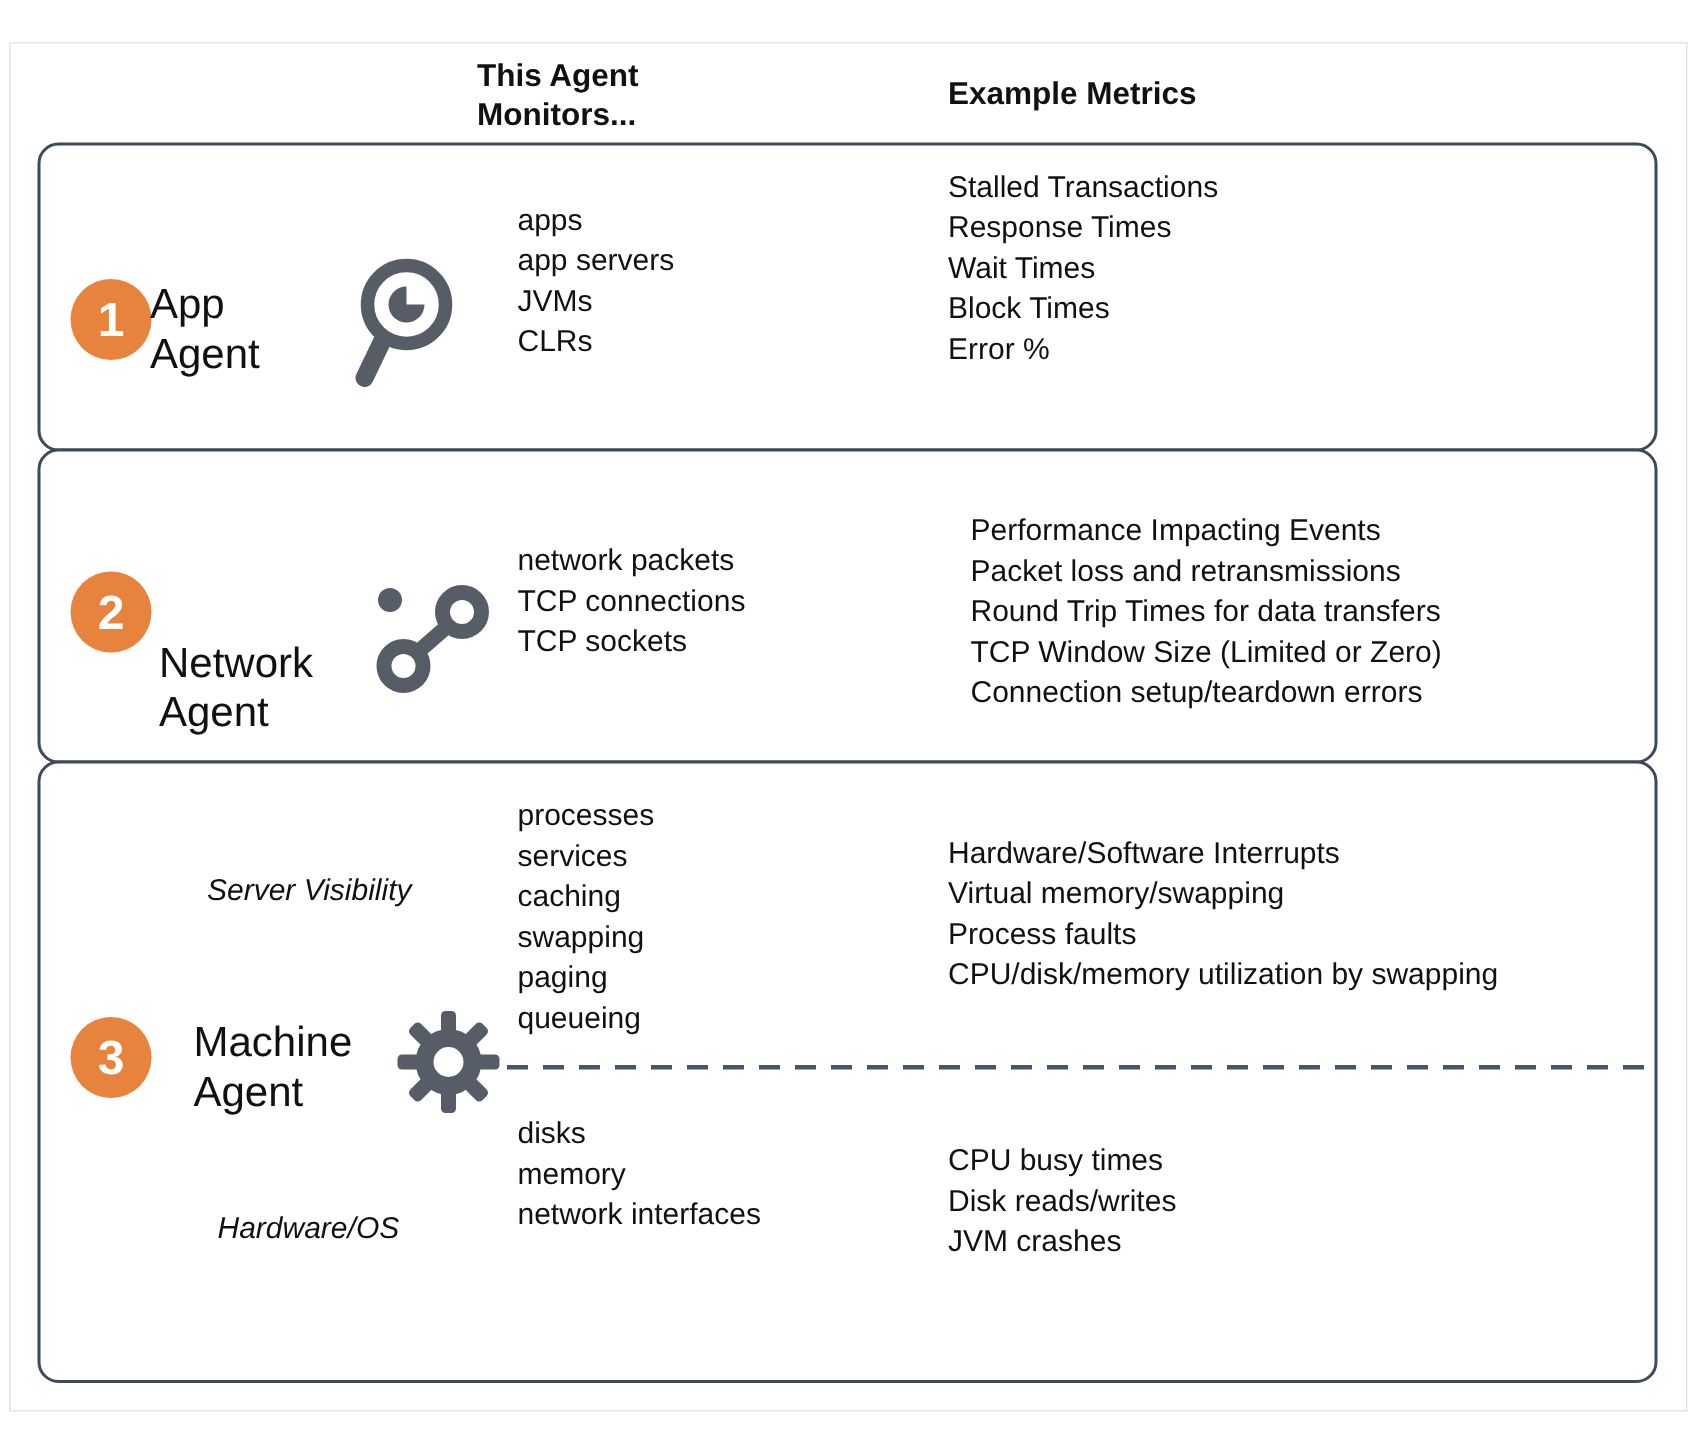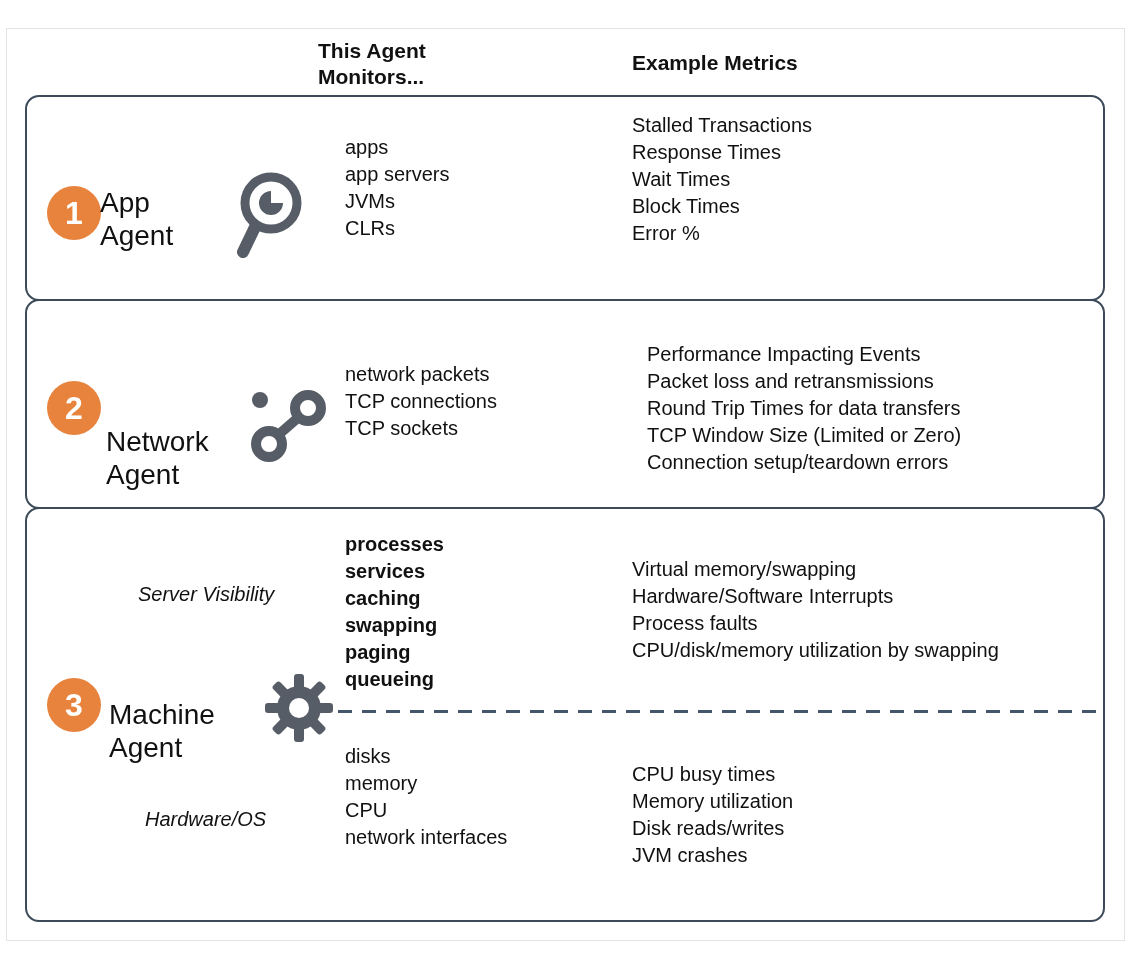--- a/index.html
+++ b/index.html
@@ -107,62 +107,60 @@
 </div>
 <div class="abs list" style="left:632px;top:341px;margin-left:15px;">
   <div>Performance Impacting Events</div>
   <div>Packet loss and retransmissions</div>
   <div>Round Trip Times for data transfers</div>
   <div>TCP Window Size (Limited or Zero)</div>
   <div>Connection setup/teardown errors</div>
 </div>
 
 <div class="abs num-badge" style="left:47px;top:678px;">3</div>
-<div class="abs agent-name" style="left:109px;top:678px;width:130px;margin-top:20px;">Machine
+<div class="abs agent-name" style="left:129px;top:678px;width:130px;">Machine
 Agent</div>
 <div class="abs icon" style="left:262px;top:670px;">
   <svg width="74" height="76" viewBox="0 0 74 76">
     <g fill="currentColor">
       <circle cx="37" cy="38" r="22"></circle>
       <rect x="32" y="4" width="10" height="15" rx="3"></rect>
       <rect x="32" y="4" width="10" height="15" rx="3" transform="rotate(45 37 38)"></rect>
       <rect x="32" y="4" width="10" height="15" rx="3" transform="rotate(90 37 38)"></rect>
       <rect x="32" y="4" width="10" height="15" rx="3" transform="rotate(135 37 38)"></rect>
       <rect x="32" y="4" width="10" height="15" rx="3" transform="rotate(180 37 38)"></rect>
       <rect x="32" y="4" width="10" height="15" rx="3" transform="rotate(225 37 38)"></rect>
       <rect x="32" y="4" width="10" height="15" rx="3" transform="rotate(270 37 38)"></rect>
       <rect x="32" y="4" width="10" height="15" rx="3" transform="rotate(315 37 38)"></rect>
     </g>
     <circle cx="37" cy="38" r="10" fill="#ffffff"></circle>
   </svg>
 </div>
 
 <div class="abs section-label" style="left:138px;top:583px;">Server Visibility</div>
-<div class="abs list" style="left:345px;top:531px;font-weight:bold;">
+<div class="abs list" style="left:345px;top:531px;">
   <div>processes</div>
   <div>services</div>
   <div>caching</div>
   <div>swapping</div>
   <div>paging</div>
   <div>queueing</div>
 </div>
 <div class="abs list" style="left:632px;top:556px;">
+  <div>Hardware/Software Interrupts</div>
   <div>Virtual memory/swapping</div>
-  <div>Hardware/Software Interrupts</div>
   <div>Process faults</div>
   <div>CPU/disk/memory utilization by swapping</div>
 </div>
 
 <div class="abs dashed-rule" style="left:338px;top:710px;width:766px;"></div>
 
 <div class="abs section-label" style="left:145px;top:808px;">Hardware/OS</div>
 <div class="abs list" style="left:345px;top:743px;">
   <div>disks</div>
   <div>memory</div>
-  <div>CPU</div>
   <div>network interfaces</div>
 </div>
 <div class="abs list" style="left:632px;top:761px;">
   <div>CPU busy times</div>
-  <div>Memory utilization</div>
   <div>Disk reads/writes</div>
   <div>JVM crashes</div>
 </div>
 
 </body></html>

